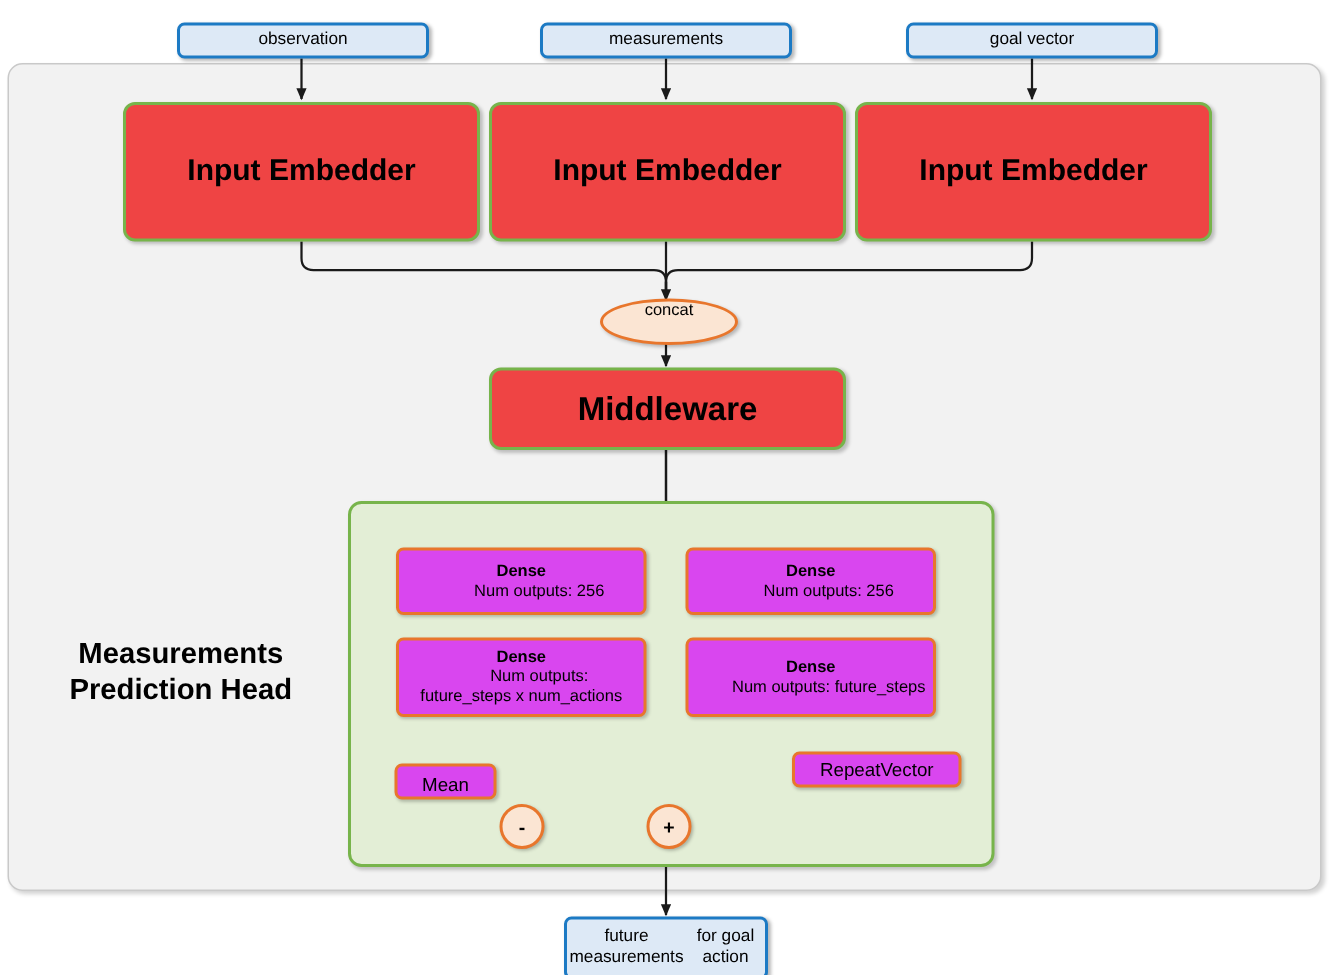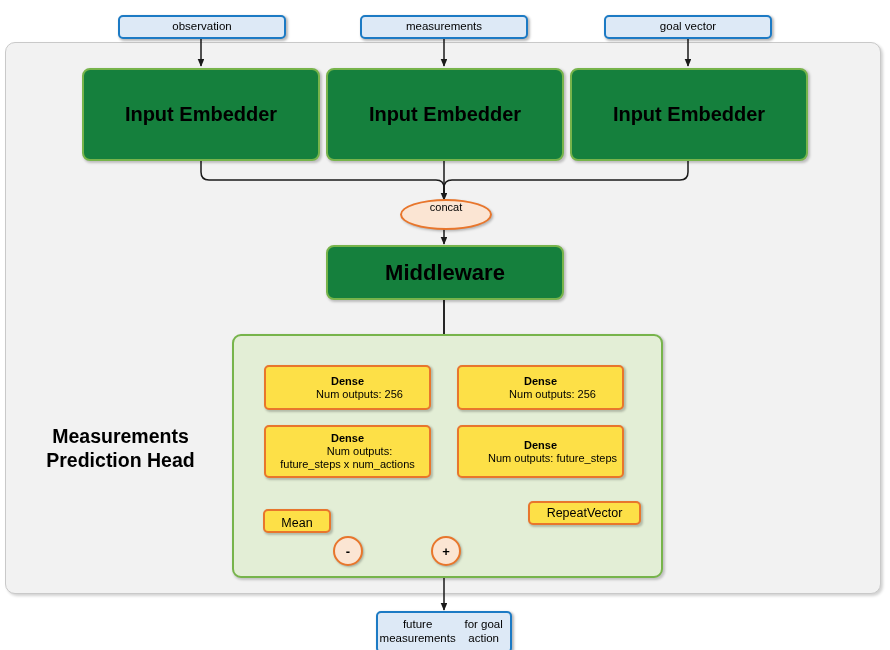--- a/index.html
+++ b/index.html
@@ -11,31 +11,31 @@
   .node{position:absolute;box-sizing:border-box;display:flex;
         align-items:center;justify-content:center;text-align:center;
         line-height:1.18;}
 
   
   .io{background:#dde9f6;border:2.5px solid #1c7ac4;border-radius:5px;
       color:#000;font-size:11.5px;
       box-shadow:1.5px 1.5px 2.5px rgba(0,0,0,.28);}
 
   
-  .green{background:#15803d;border:2.5px solid #77b44b;border-radius:8px;
+  .green{background:#ef4444;border:2.5px solid #77b44b;border-radius:8px;
          box-shadow:1.5px 1.5px 2.5px rgba(0,0,0,.22);}
   .embedder{font-size:20px;font-weight:bold;color:#000;}
   .middleware{font-size:22px;font-weight:bold;color:#000;}
 
   
   .head{background:#e3eed6;border:2.5px solid #77b44b;border-radius:9px;
         box-shadow:1.5px 1.5px 2.5px rgba(0,0,0,.2);}
 
   
-  .orange{background:#fde047;border:2.5px solid #e8762c;border-radius:5px;
+  .orange{background:#d946ef;border:2.5px solid #e8762c;border-radius:5px;
           color:#000;font-size:11px;
           box-shadow:1.2px 1.2px 2.2px rgba(0,0,0,.22);}
   .orange .t1{font-weight:bold;display:block;}
   .orange .t2{display:block;padding-left:24px;}
   .orange .t3{display:block;}
 
   .mean{font-size:12.5px;}
   .repeat{font-size:12.5px;}
 
   

